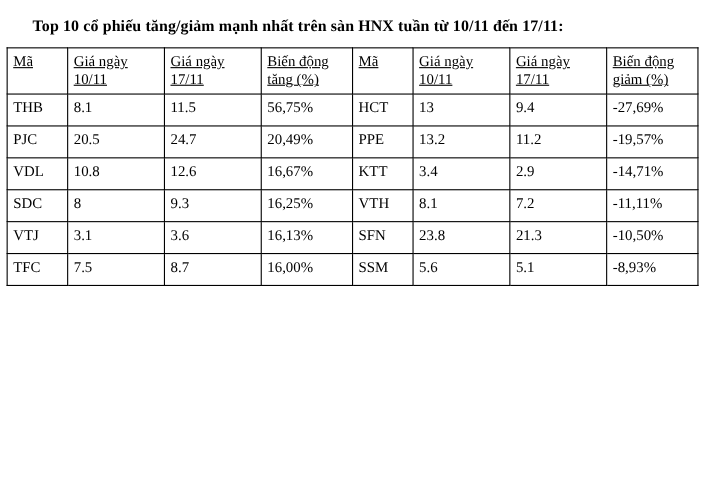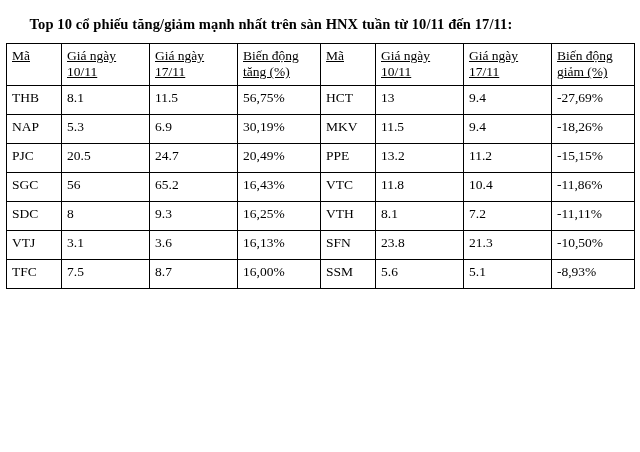--- a/index.html
+++ b/index.html
@@ -98,48 +98,38 @@
         <td>THB</td>
         <td>8.1</td>
         <td>11.5</td>
         <td>56,75%</td>
         <td>HCT</td>
         <td>13</td>
         <td>9.4</td>
         <td>-27,69%</td>
       </tr>
       <tr>
-        <td>NAP</td>
-        <td>5.3</td>
-        <td>6.9</td>
-        <td>30,19%</td>
-        <td>MKV</td>
-        <td>11.5</td>
-        <td>9.4</td>
-        <td>-18,26%</td>
-      </tr>
-      <tr>
         <td>PJC</td>
         <td>20.5</td>
         <td>24.7</td>
         <td>20,49%</td>
         <td>PPE</td>
         <td>13.2</td>
         <td>11.2</td>
-        <td>-15,15%</td>
+        <td>-19,57%</td>
       </tr>
       <tr>
-        <td>SGC</td>
-        <td>56</td>
-        <td>65.2</td>
-        <td>16,43%</td>
-        <td>VTC</td>
-        <td>11.8</td>
-        <td>10.4</td>
-        <td>-11,86%</td>
+        <td>VDL</td>
+        <td>10.8</td>
+        <td>12.6</td>
+        <td>16,67%</td>
+        <td>KTT</td>
+        <td>3.4</td>
+        <td>2.9</td>
+        <td>-14,71%</td>
       </tr>
       <tr>
         <td>SDC</td>
         <td>8</td>
         <td>9.3</td>
         <td>16,25%</td>
         <td>VTH</td>
         <td>8.1</td>
         <td>7.2</td>
         <td>-11,11%</td>

